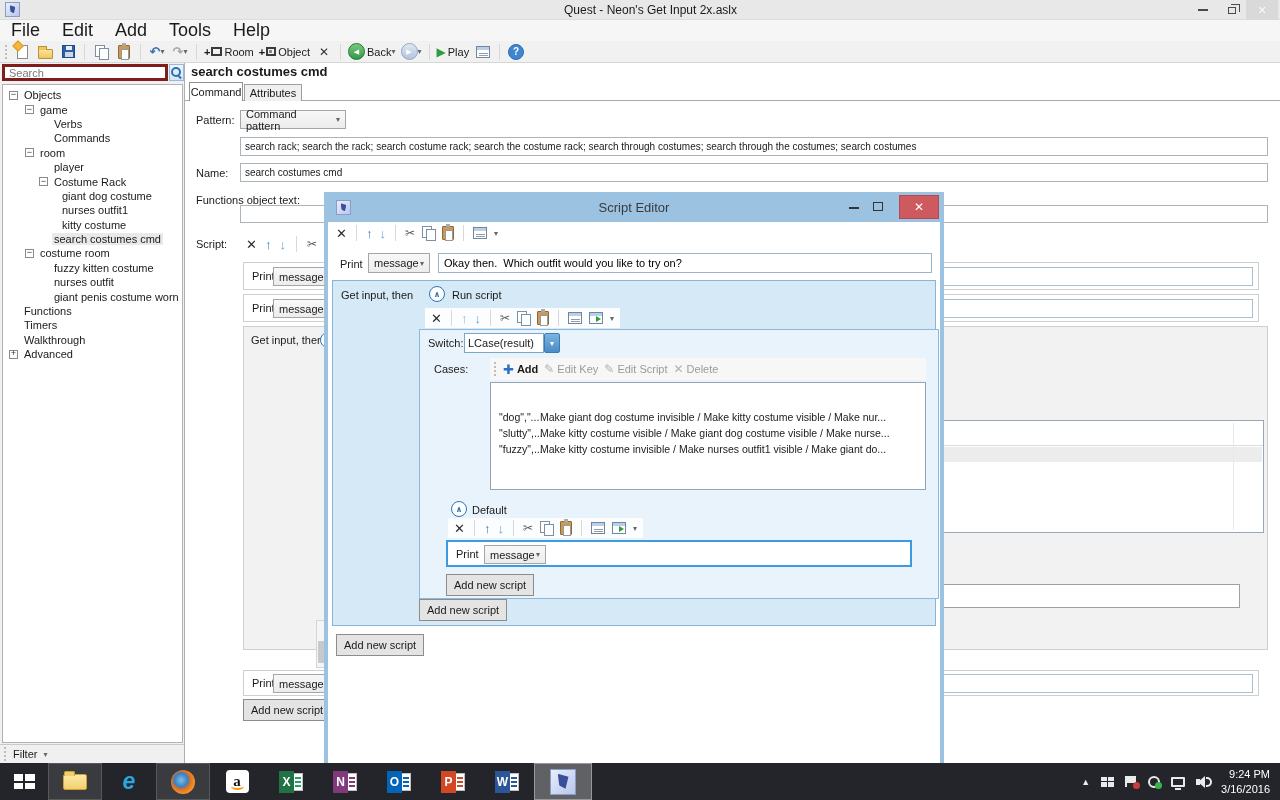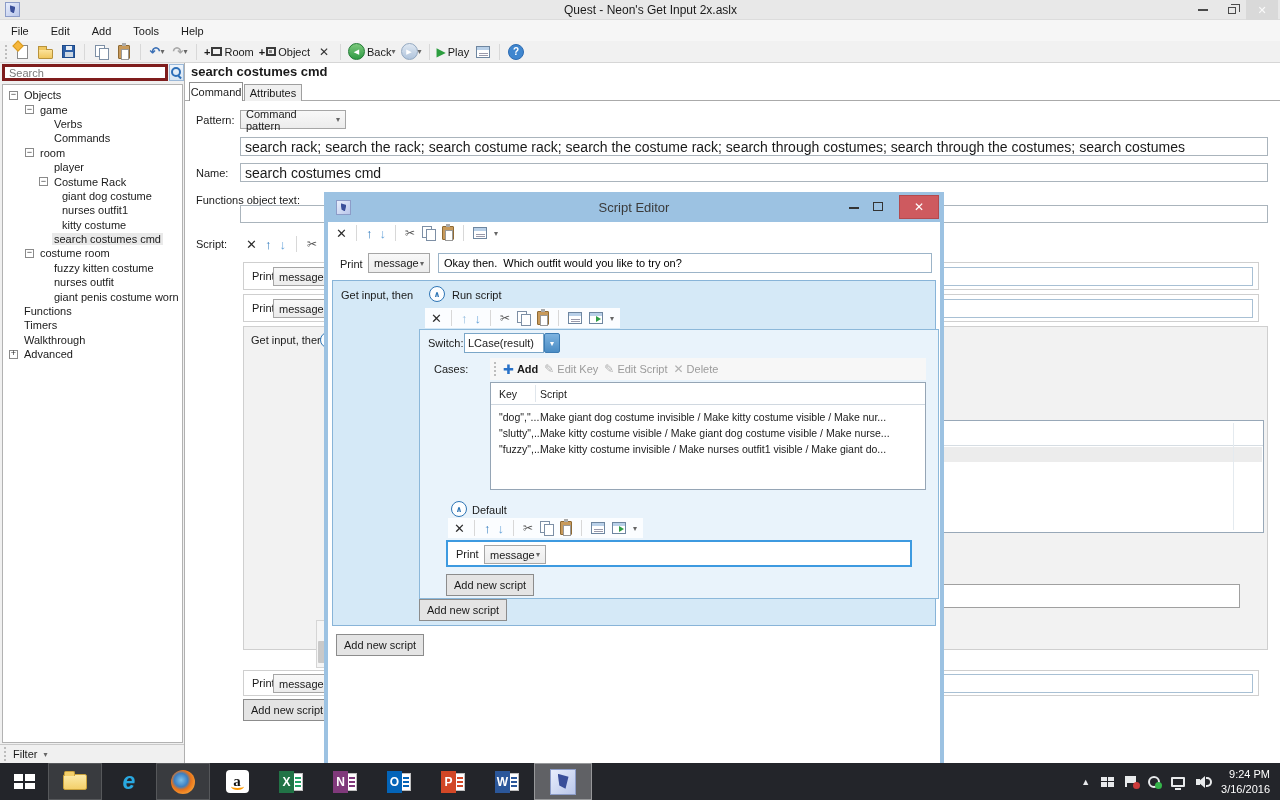--- a/index.html
+++ b/index.html
@@ -12,21 +12,21 @@
   .titlebar { position:absolute; left:0; top:0; width:1280px; height:20px; background:#e8e8e8; border-bottom:1px solid #dcdcdc; z-index:5; }
   .titlebar .title { position:absolute; left:0; right:0; top:3px; text-align:center; font-size:12px; color:#1a1a1a;margin-left:21px; }
   .winbtn { position:absolute; top:0; height:20px; display:flex; align-items:center; justify-content:center; }
   .glyph-min { width:10px; height:2px; background:#4a4a4a; }
   .glyph-restore { width:8px; height:7px; border:1px solid #4a4a4a; position:relative; background:transparent; }
   .glyph-restore::before { content:""; position:absolute; left:2px; top:-4px; width:8px; height:7px; border:1px solid #4a4a4a; border-left:none; border-bottom:none; }
   .close-main { background:#d9d9d9; color:#fafafa; font-size:11px; }
 
   
   .menubar { position:absolute; left:0; top:20px; width:1280px; height:21px; background:#f6f6f6; display:flex; align-items:center; z-index:5; }
-  .menu-item { padding:0 11px; font-size:11px; height:21px; display:flex; align-items:center; }
+  .menu-item { padding:0 11px; font-size:18px; height:21px; display:flex; align-items:center; }
 
   
   .toolbar { position:absolute; left:0; top:41px; width:1280px; height:22px; background:#f1f1f1; border-bottom:1px solid #d6d6d6; display:flex; align-items:center; gap:5px; padding-left:5px; z-index:5; }
   .grip { width:3px; height:14px; border-left:2px dotted #bdbdbd; }
   .sep { width:1px; height:16px; background:#d8d8d8; margin:0 2px; }
   .ti { display:inline-flex; align-items:center; justify-content:center; min-width:18px; height:20px; font-size:13px; }
   .tlabel { font-size:11px; margin-left:2px; }
   .caret { font-size:8px; color:#666; }
 
   
@@ -87,21 +87,21 @@
   .filterbar { position:absolute; left:0; top:681px; width:184px; height:19px; background:#f0f0f0; border-top:1px solid #c9c9c9; display:flex; align-items:center; gap:6px; padding-left:4px; }
 
   
   .content-bg { position:absolute; left:185px; top:63px; width:1095px; height:700px; background:#fff; z-index:1; }
   .page-title { position:absolute; left:191px; top:64px; font-size:13px; font-weight:bold; z-index:2; }
   .tab { position:absolute; display:flex; align-items:center; justify-content:center; font-size:11px; z-index:3; }
   .tab-active { left:189px; top:82px; width:54px; height:19px; background:#fff; border:1px solid #8f8f8f; border-bottom:none; }
   .tab-inactive { left:244px; top:84px; width:58px; height:17px; background:#f0f0f0; border:1px solid #9f9f9f; border-bottom:none; }
   .tabline { position:absolute; left:185px; top:100px; width:1095px; height:1px; background:#aaa; z-index:2; }
   .flabel { position:absolute; font-size:11px; z-index:2; }
-  .inp { position:absolute; border:1px solid #aab4bc; background:#fff; font-size:14px; padding:0 4px; color:#1a1a1a; font-family:inherit; z-index:2; }
+  .inp { position:absolute; border:1px solid #aab4bc; background:#fff; font-size:10px; padding:0 4px; color:#1a1a1a; font-family:inherit; z-index:2; }
   .dd { position:absolute; display:flex; align-items:center; justify-content:flex-start; background:linear-gradient(#f8f8f8,#ececec); border:1px solid #a6a6a6; font-size:11px; padding:0 5px; color:#222; z-index:2; }
   .dd .caret { margin-left:6px; }
   .btn { position:absolute; display:flex; align-items:center; justify-content:center; background:#e4e4e4; border:1px solid #8c8c8c; font-size:11px; color:#1a1a1a; z-index:2; }
   .srow { position:absolute; background:#fff; border:1px solid #cfcfcf; z-index:2; }
   .srow .rlabel { position:absolute; left:8px; top:7px; font-size:11px; }
   .srow .rdd { position:absolute; left:29px; top:4px; width:58px; height:19px; display:flex; align-items:center; justify-content:space-between; background:linear-gradient(#f8f8f8,#ececec); border:1px solid #a6a6a6; font-size:11px; padding:0 5px; }
   .srow .rinp { position:absolute; left:130px; top:4px; height:19px; border:1px solid #a8c0d4; background:#fff; }
   .mini-toolbar { position:absolute; display:flex; align-items:center; gap:8px; z-index:2; }
   .gray-panel { position:absolute; background:#f2f2f2; border:1px solid #cfcfcf; z-index:2; }
   .white-table { position:absolute; background:#fff; border:1px solid #98a8b8; z-index:2; }
@@ -488,24 +488,20 @@
                 <span class="i-editsheet">✎</span>
                 <span>Edit Script</span>
               </span>
             <span style="display:inline-flex;align-items:center;gap:3px;" class="dis">
                 <span class="i-xgray">✕</span>
                 <span>Delete</span>
               </span>
           </div>
 
           <div class="dtable">
-            <div class="hdr">
-              <span class="hk">Key</span>
-              <span class="hs">Script</span>
-            </div>
             <div class="drow" style="top:26px;">
               <span class="ck">"dog","...</span>
               <span class="cs">Make giant dog costume invisible / Make kitty costume visible / Make nur...</span>
             </div>
             <div class="drow" style="top:42px;">
               <span class="ck">"slutty",...</span>
               <span class="cs">Make kitty costume visible / Make giant dog costume visible / Make nurse...</span>
             </div>
             <div class="drow" style="top:58px;">
               <span class="ck">"fuzzy",...</span>

